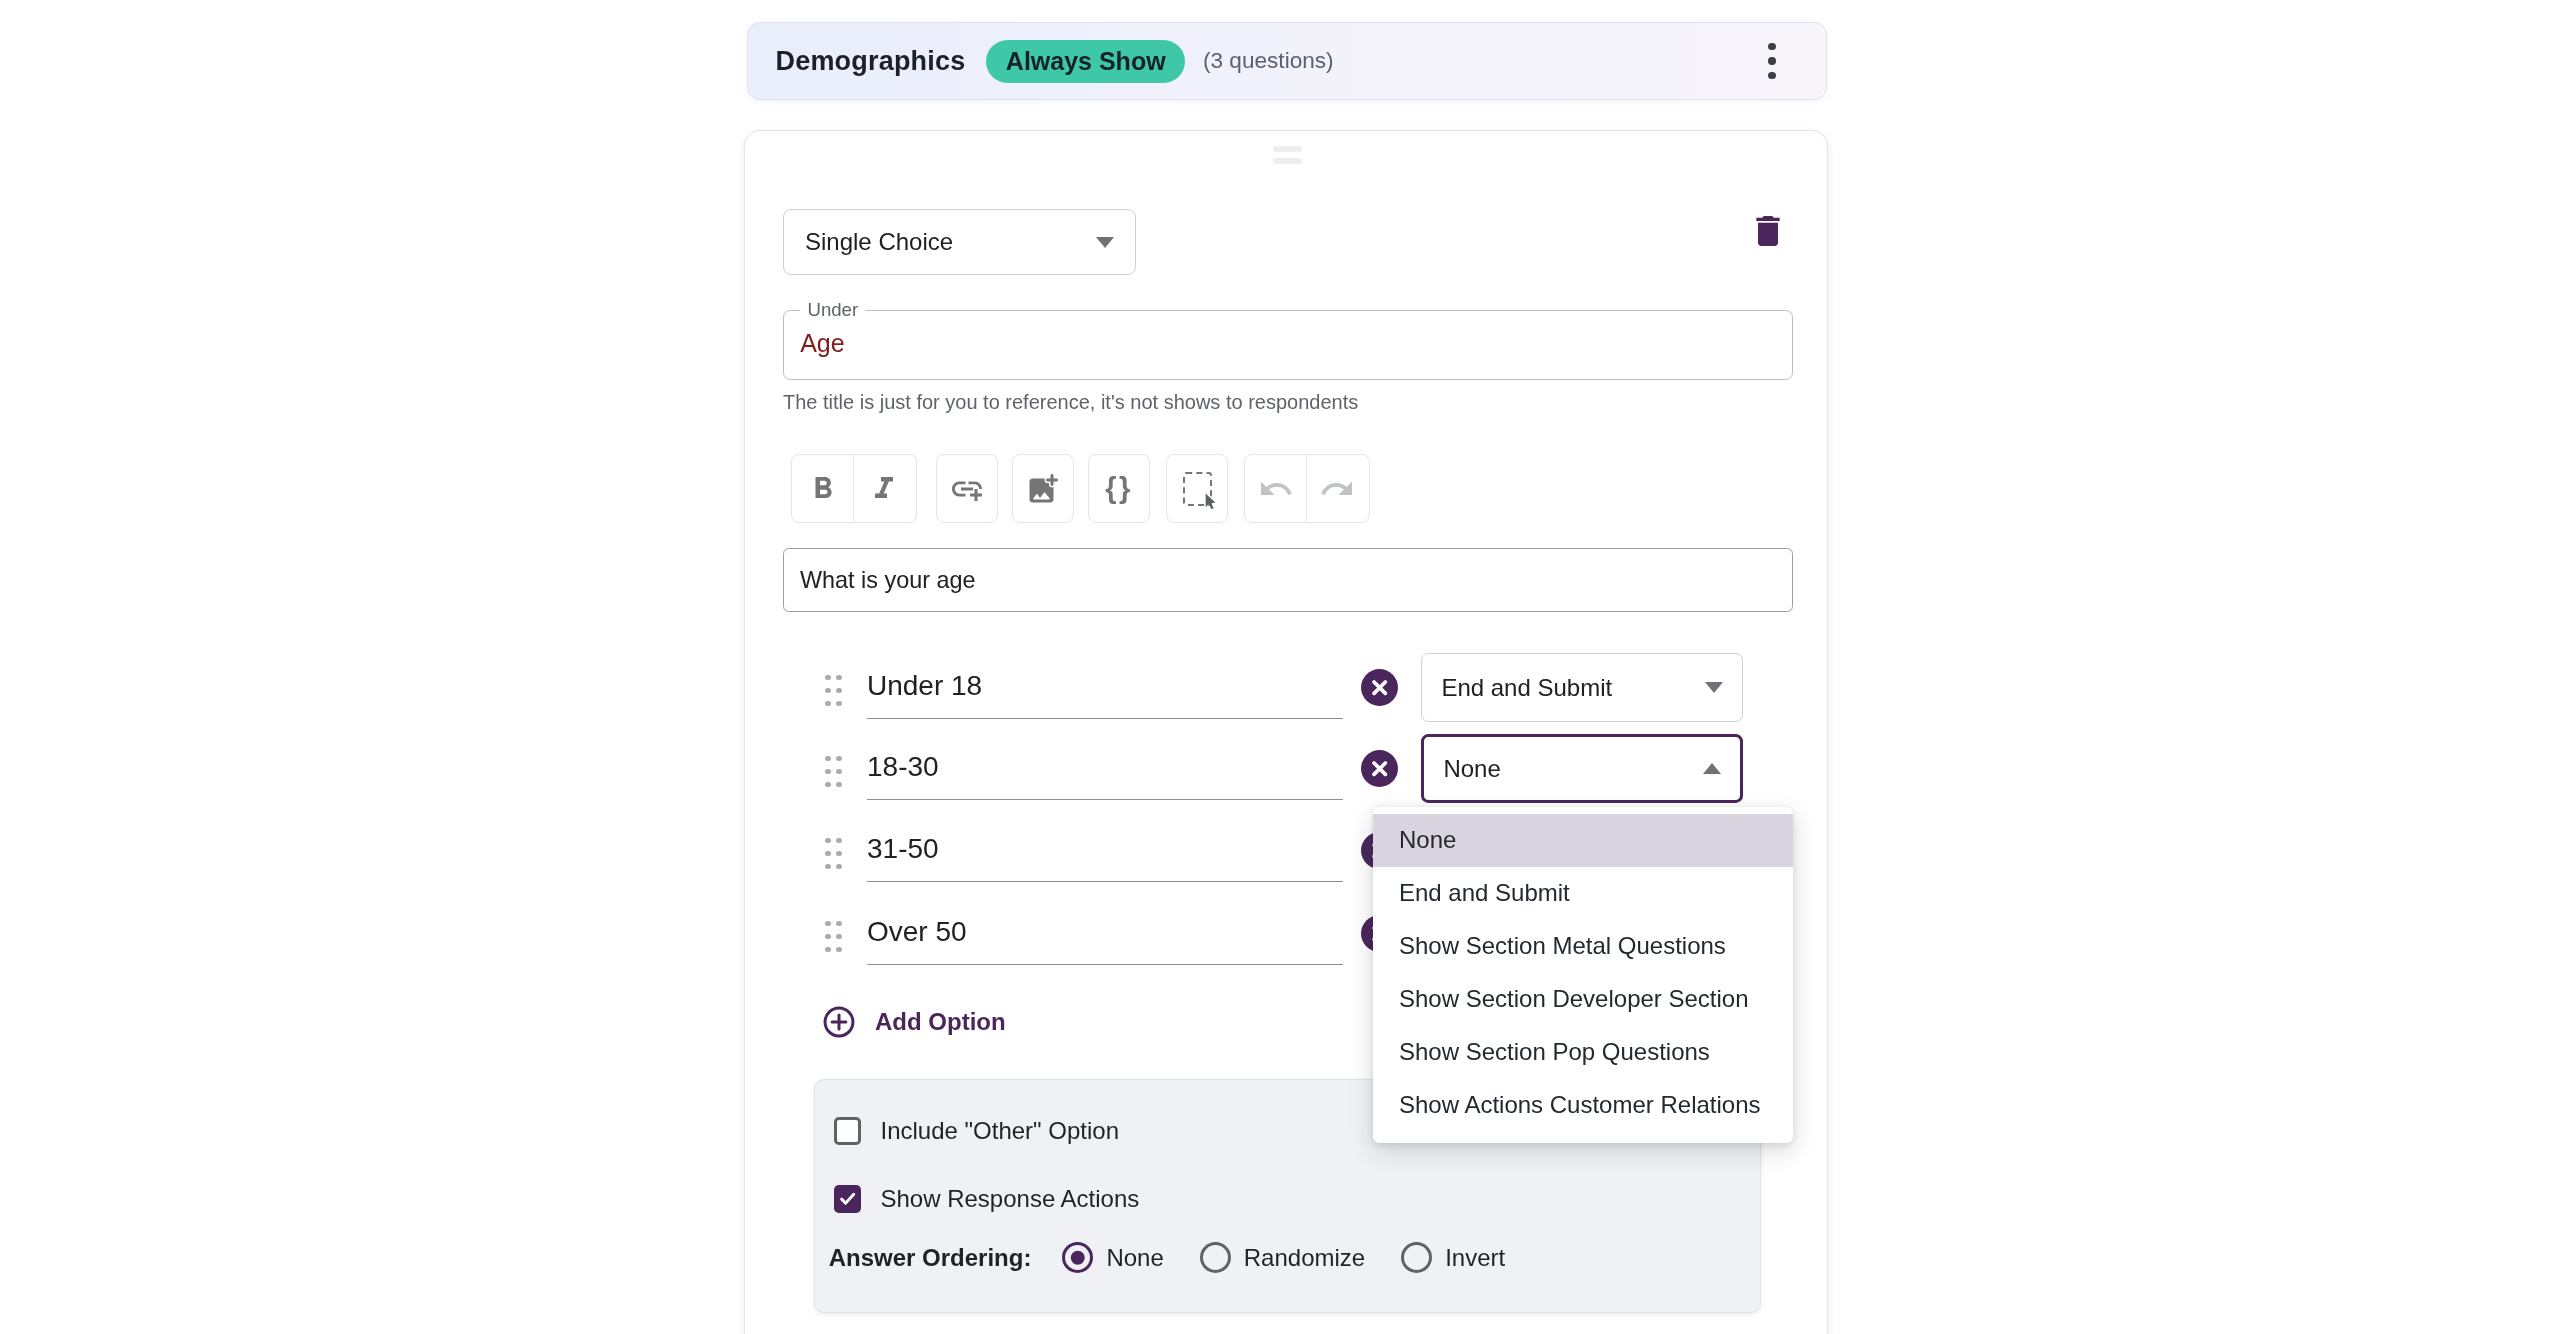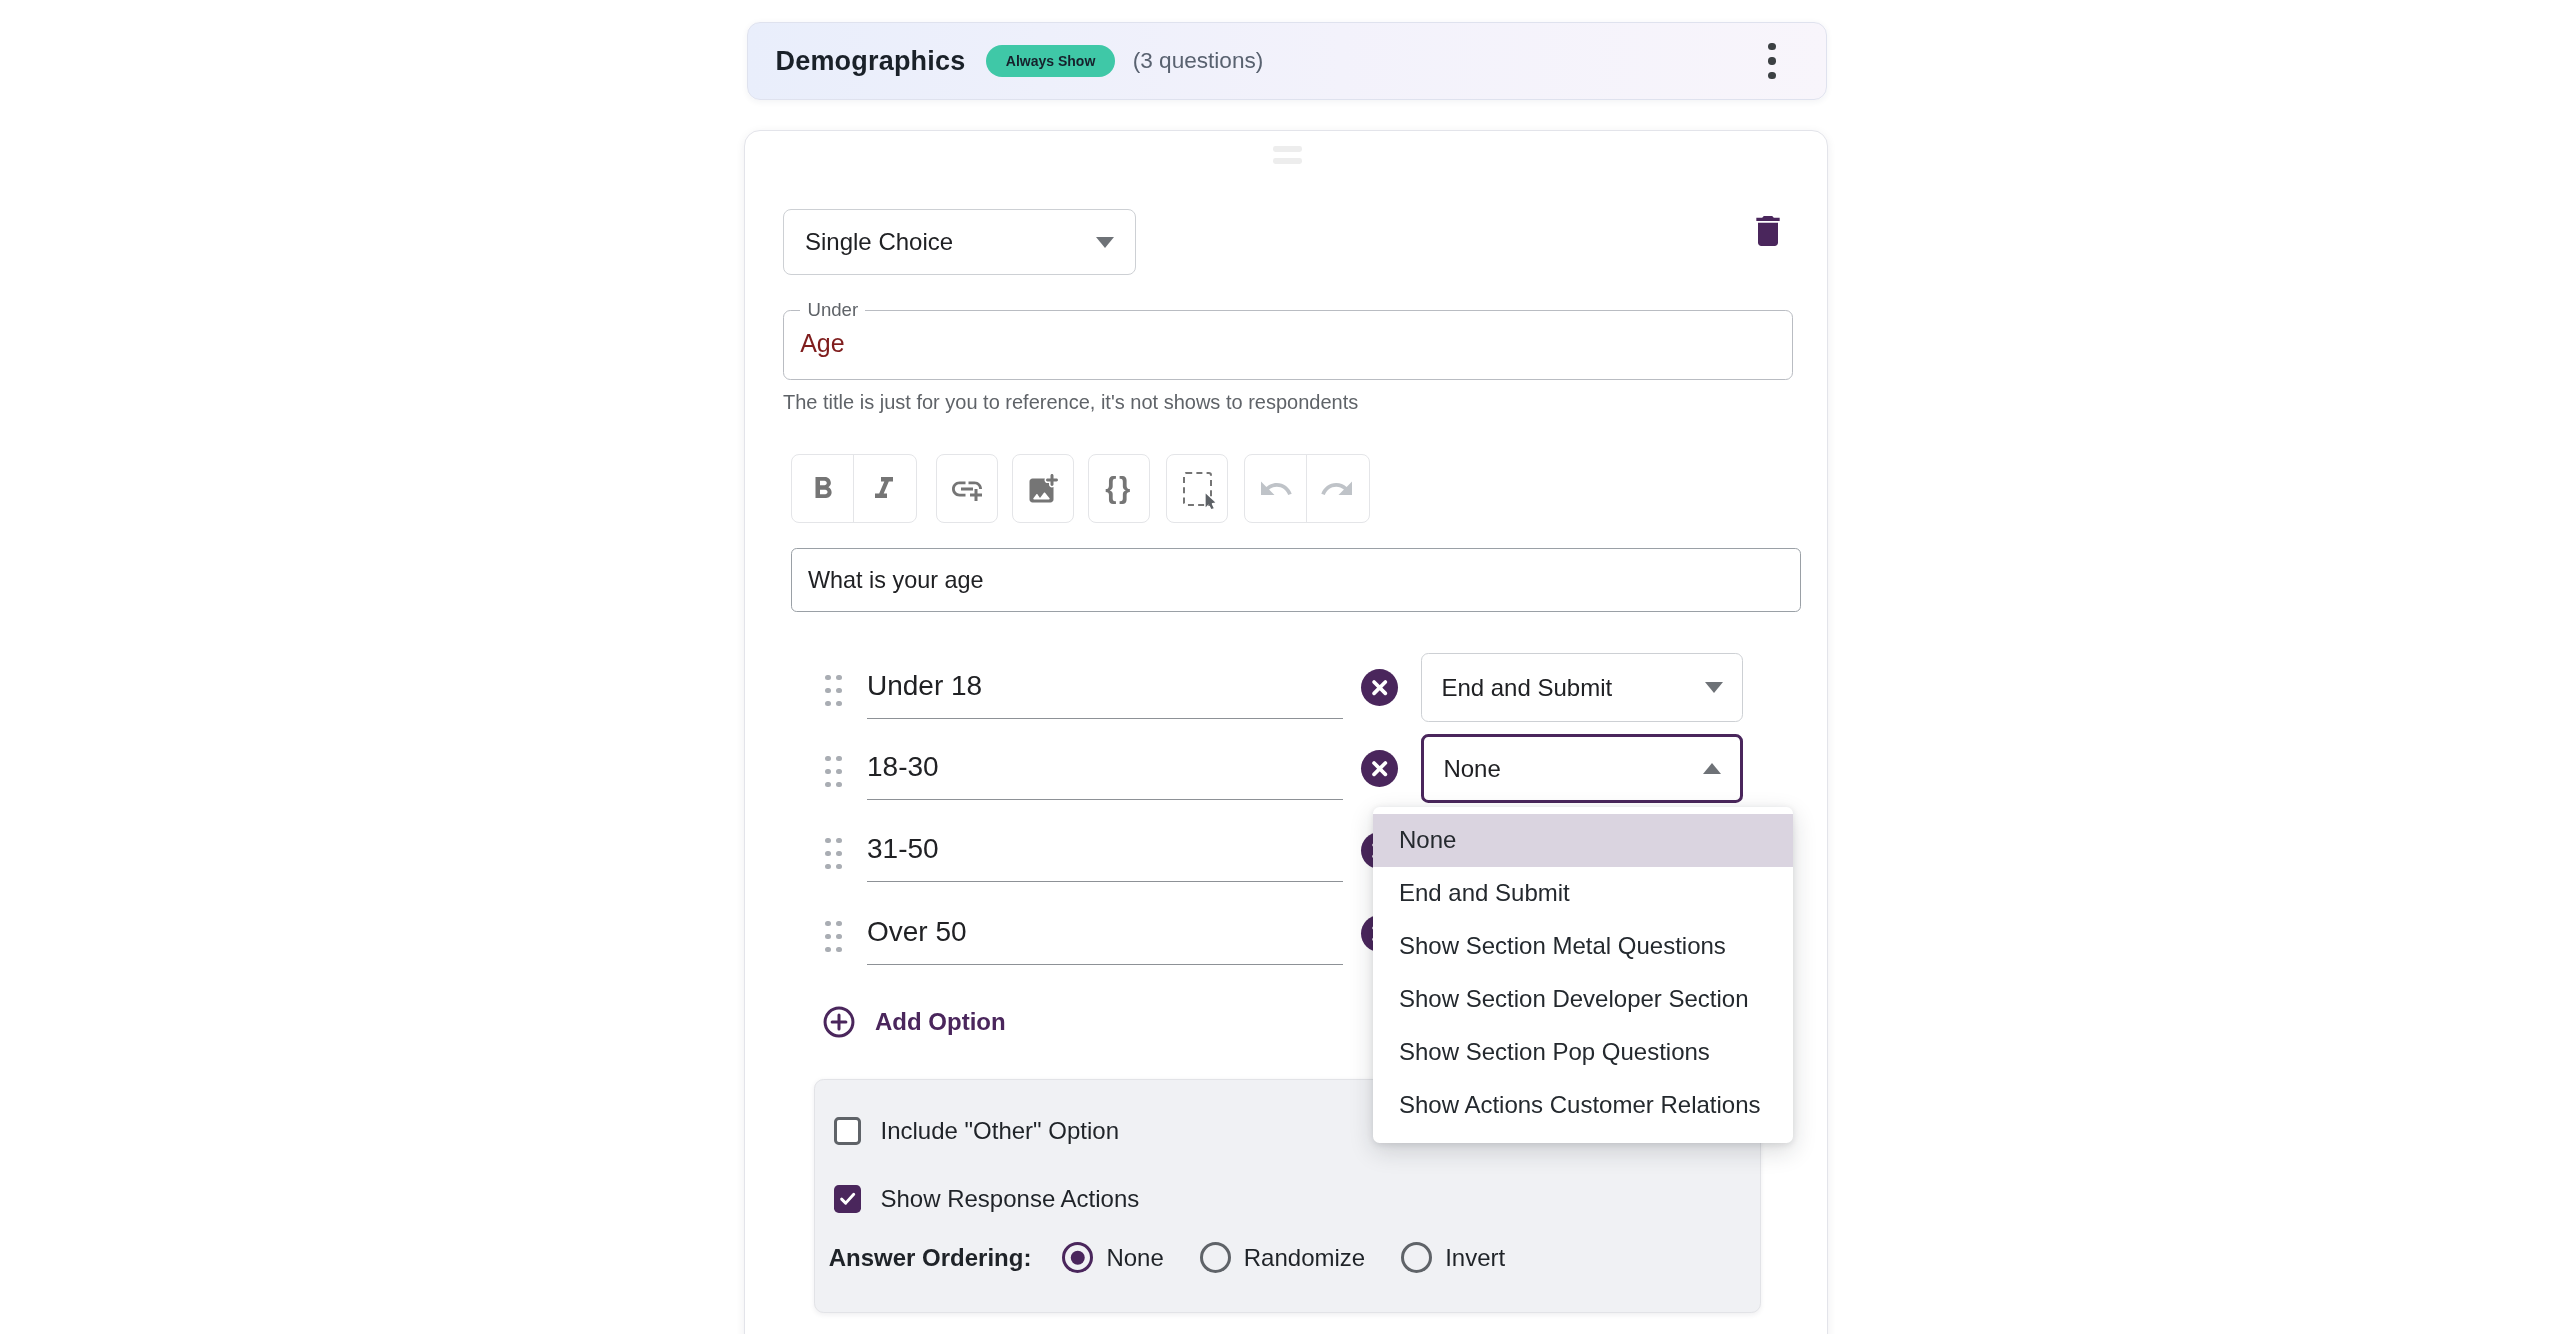--- a/index.html
+++ b/index.html
@@ -19,21 +19,21 @@
     border: 0.8px solid #dfe2ee;
     border-radius: 13px;
     box-shadow: 0 1.6px 6.5px rgba(40,50,90,.06);
     display: flex; align-items: center;
     padding: 0 36px 0 27.5px;
   }
   .section-title { font-size: 27px; font-weight: bold; color: #1a2129; letter-spacing: 0.2px; }
   .badge {
     margin-left: 21px;
     background: #3fc8a7; color: #16212c;
-    font-size: 14px; font-weight: 600;
+    font-size: 25px; font-weight: 600;
     border-radius: 807px;
     padding: 9px 19.4px; line-height: 1;
   }
   .q-count { margin-left: 18px; font-size: 22.6px; color: #596270; }
   .kebab { margin-left: auto; width: 36px; height: 52px; display: flex; flex-direction: column;
            align-items: center; justify-content: center; gap: 7.3px; cursor: pointer; }
   .kebab i { width: 7.3px; height: 7.3px; border-radius: 50%; background: #3c4043; }
 
   
   .main-card {
@@ -88,21 +88,21 @@
   .tb-btn + .tb-btn { border-left: 1.6px solid #e4e5e8; }
   .tb-btn svg { width: 36px; height: 36px; fill: #757575; }
   .tb-btn.disabled svg { fill: #bfc3c8; }
   .braces-glyph { font-size: 29px; font-weight: 600; color: #757575; letter-spacing: 2.4px; }
   .select-area-icon { position: relative; width: 29px; height: 34px; border: 2.4px dashed #757575; border-radius: 3.2px; }
   .select-area-icon svg { position: absolute; right: -9.7px; bottom: -8px; width: 19.4px; height: 19.4px; fill: #5d6166; }
 
   
   .question-box {
     left: 38px; top: 417px; width: 1010px; height: 64px;
-    border: 1.6px solid #9aa0a6; border-radius: 5.7px; margin-left: 8px;
+    border: 1.6px solid #9aa0a6; border-radius: 5.7px;
   }
   .question-input {
     width: 100%; height: 100%; border: none; outline: none; background: transparent;
     font-family: "Liberation Sans", sans-serif;
     font-size: 23.4px; color: #202124; padding: 0 16px;
   }
 
   
   .opt-row { left: 0; width: 1084px; height: 74px; }
   .dots { left: 78px; top: 18px; width: 21px; height: 39px;

